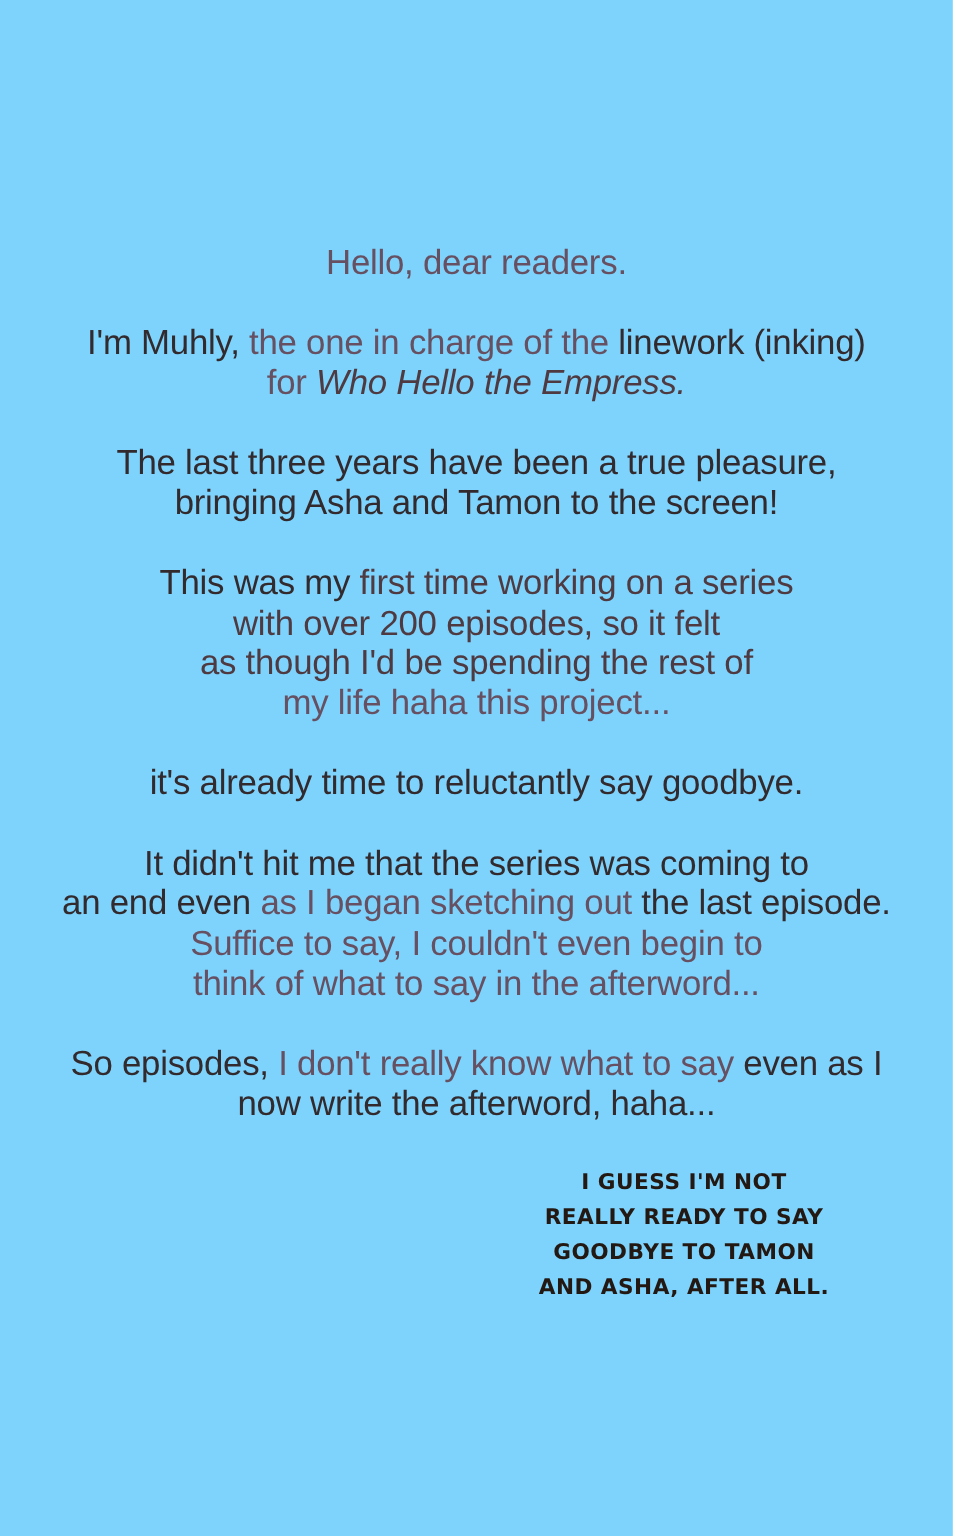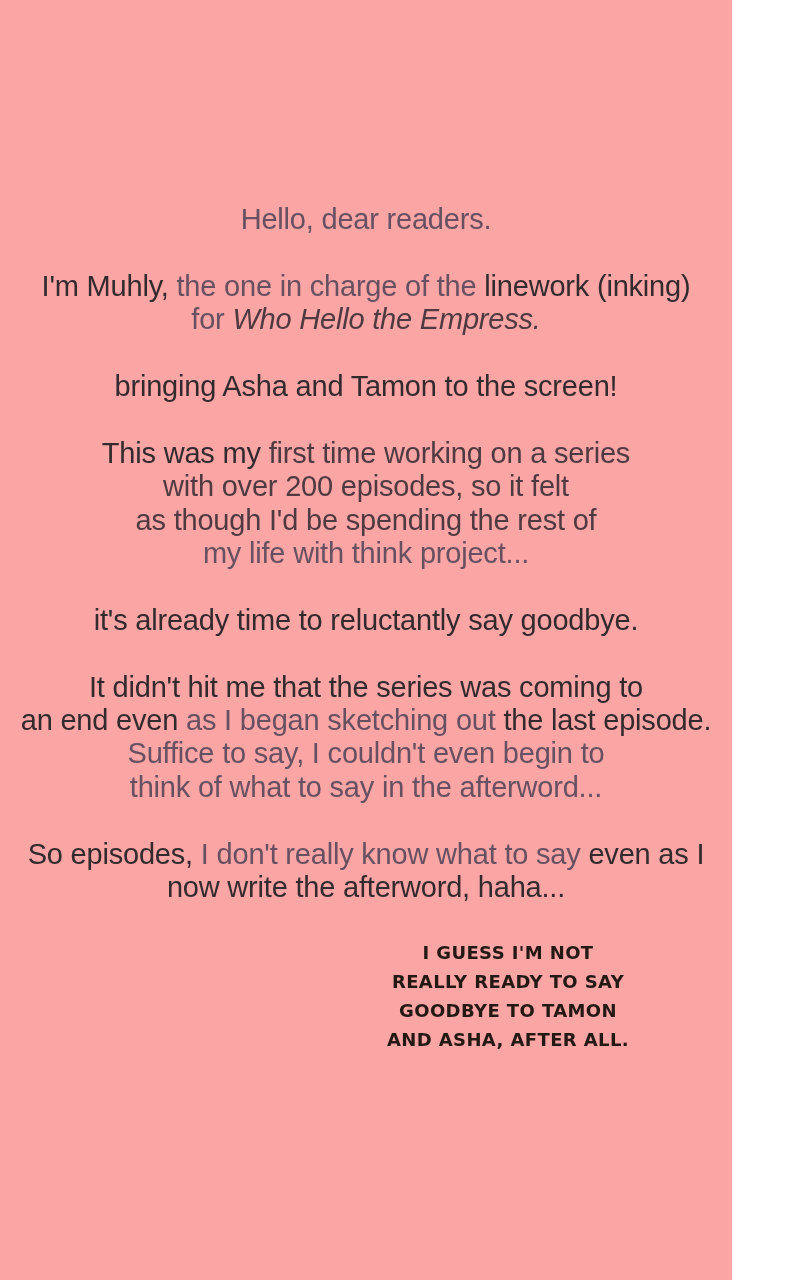--- a/index.html
+++ b/index.html
@@ -6,23 +6,23 @@
     margin: 0;
     padding: 0;
     background: #ffffff;
   }
   body {
     width: 800px;
     height: 1280px;
     overflow: hidden;
   }
   .page {
-    width: 732px;
+    width: 794px;
     height: 1280px;
-    background: #fca5a5;
+    background: #7dd3fc;
     position: relative;
   }
   .afterword {
     padding-top: 203px;
     text-align: center;
     font-family: "Liberation Sans", sans-serif;
     font-size: 29px;
     line-height: 33.4px;
     letter-spacing: -0.2px;
   }
@@ -52,27 +52,28 @@
   <div class="afterword">
 
   <div class="para">
         <div class="line"><span class="run c-mauve">Hello, dear readers.</span></div>
       </div>
       <div class="para">
         <div class="line"><span class="run c-dark">I'm Muhly, </span><span class="run c-mauve">the one in charge of the </span><span class="run c-dark">linework (inking)</span></div>
         <div class="line"><span class="run c-mauve">for </span><span class="run c-maroon italic">Who Hello the Empress.</span></div>
       </div>
       <div class="para">
+        <div class="line"><span class="run c-dark">The last three years have been a true pleasure,</span></div>
         <div class="line"><span class="run c-dark">bringing Asha and Tamon to the screen!</span></div>
       </div>
       <div class="para">
         <div class="line"><span class="run c-dark">This was my </span><span class="run c-maroon">first time working on a series</span></div>
         <div class="line"><span class="run c-maroon">with over 200 episodes, so it felt</span></div>
         <div class="line"><span class="run c-maroon">as though I'd be spending the rest of</span></div>
-        <div class="line"><span class="run c-mauve">my life with think project...</span></div>
+        <div class="line"><span class="run c-mauve">my life haha this project...</span></div>
       </div>
       <div class="para">
         <div class="line"><span class="run c-dark">it's already time to reluctantly say goodbye.</span></div>
       </div>
       <div class="para">
         <div class="line"><span class="run c-dark">It didn't hit me that the series was coming to</span></div>
         <div class="line"><span class="run c-dark">an end even </span><span class="run c-mauve">as I began sketching out </span><span class="run c-dark">the last episode.</span></div>
         <div class="line"><span class="run c-mauve">Suffice to say, I couldn't even begin to</span></div>
         <div class="line"><span class="run c-mauve">think of what to say in the afterword...</span></div>
       </div>

